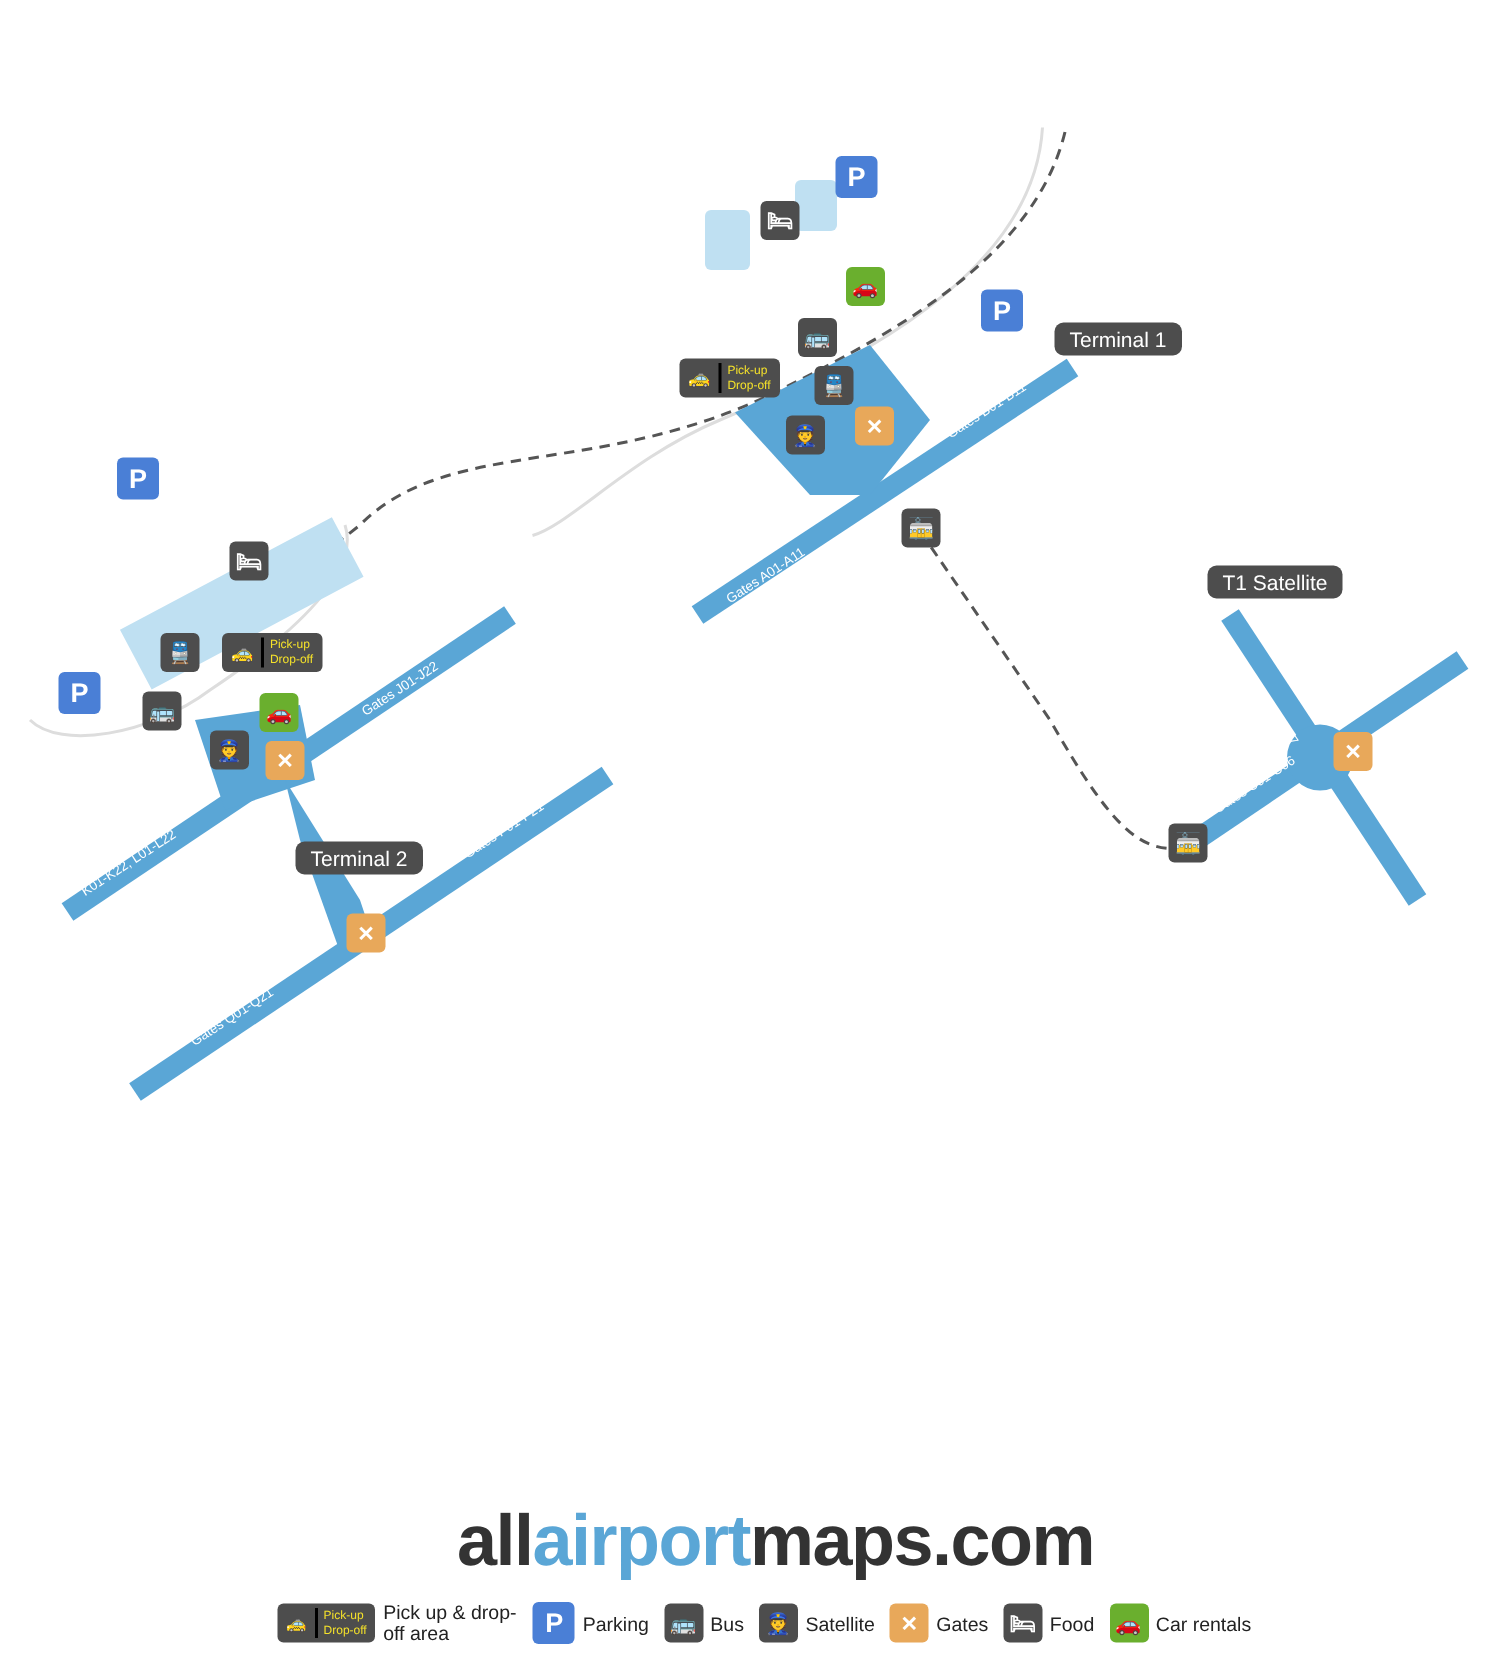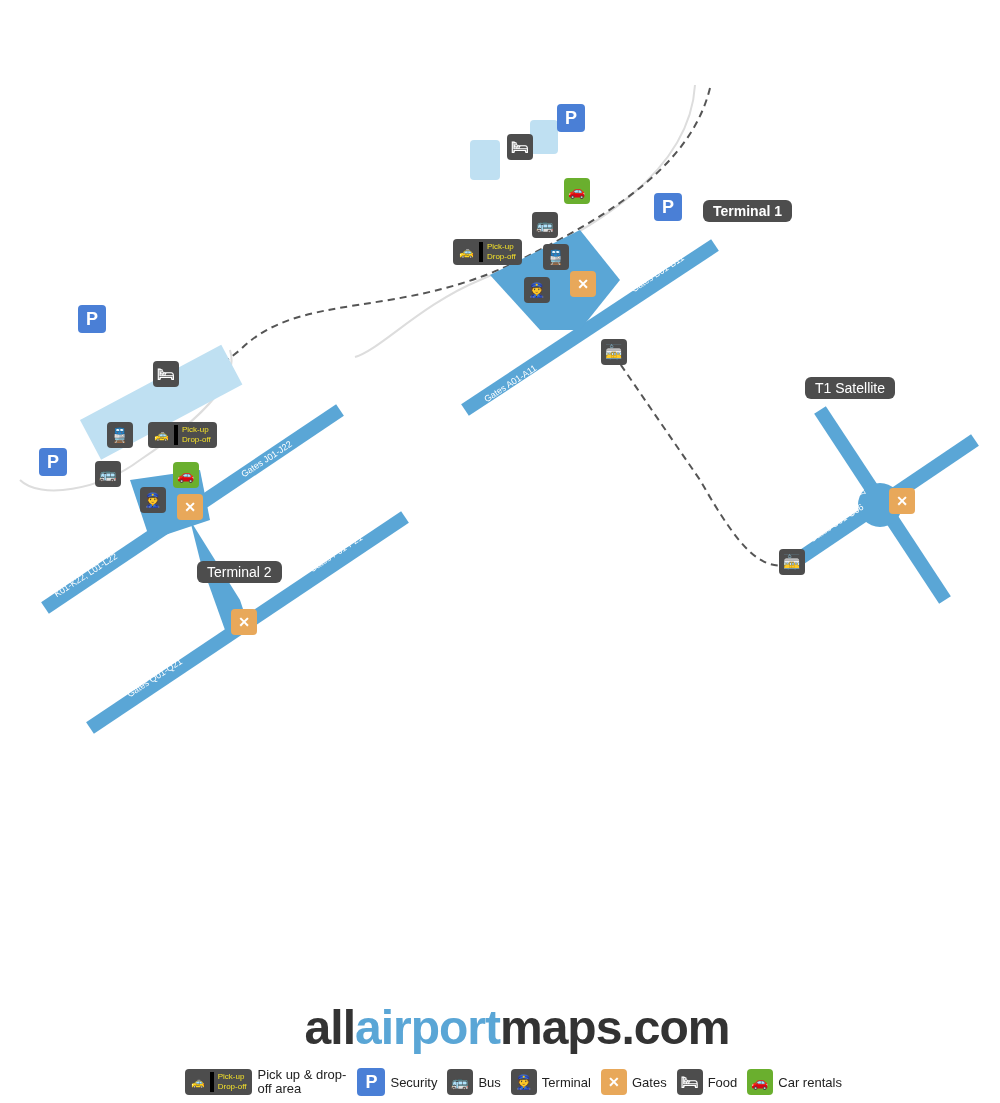--- a/index.html
+++ b/index.html
@@ -5,21 +5,21 @@
   html,body{margin:0;padding:0;background:#fff;}
   body{width:1000px;height:1103px;position:relative;overflow:hidden;font-family:"Liberation Sans",sans-serif;}
   #map{position:absolute;left:0;top:0;width:1000px;height:990px;}
   .lbl{position:absolute;background:#4d4d4d;color:#fff;border-radius:6px;font-size:14px;padding:3px 10px;white-space:nowrap;}
   .ic{position:absolute;width:26px;height:26px;border-radius:4px;display:flex;align-items:center;justify-content:center;color:#fff;font-weight:bold;font-size:14px;box-sizing:border-box;}
   .park{background:#4a7fd6;font-size:18px;width:28px;height:28px;}
   .dark{background:#4d4d4d;}
   .food{background:#e8a85a;}
   .car{background:#6aaf2e;}
   .pd{position:absolute;height:26px;background:#4d4d4d;border-radius:4px;display:flex;align-items:center;padding:0 6px;gap:5px;}
-  .pd .t{color:#f4e12a;font-size:8px;line-height:10px;border-left:4px solid #000000;padding-left:4px;}
+  .pd .t{color:#f4e12a;font-size:8px;line-height:10px;border-left:2px solid #000000;padding-left:4px;}
   .logo{position:absolute;left:17px;top:1000px;width:1000px;text-align:center;font-size:48px;font-weight:bold;letter-spacing:-1px;}
   .logo .a{color:#333;} .logo .b{color:#5aa6d6;}
   .legend{position:absolute;top:1068px;left:185px;display:flex;align-items:center;gap:10px;font-size:13px;color:#222;}
   .li{display:flex;align-items:center;gap:5px;}
   .li .ic{position:static;}
 </style>
 </head>
 <body>
 
 <svg id="map" viewBox="0 0 1000 990">
@@ -45,21 +45,21 @@
   </g>
   <g fill="#5aa6d6">
     <polygon points="490,275 580,230 620,280 580,330 540,330"></polygon>
     <polygon points="130,480 200,470 210,520 150,540"></polygon>
     <polygon points="190,520 240,600 250,630 225,630 200,560"></polygon>
     <circle cx="880" cy="505" r="22"></circle>
   </g>
   <g id="planes" fill="#777"></g>
 </svg>
 
-<div class="lbl" style="left:703px;top:200px;font-weight:bold;">Terminal 1</div>
+<div class="lbl" style="left:703px;top:215px;">Terminal 1</div>
 <div class="lbl" style="left:166px;top:561px;margin-left:31px;">Terminal 2</div>
 <div class="lbl" style="left:775px;top:377px;margin-left:30px;">T1 Satellite</div>
 
 <div class="ic park" style="left:557px;top:104px;">P</div>
 <div class="ic park" style="left:654px;top:193px;">P</div>
 <div class="ic dark" style="left:507px;top:134px;">🛏</div>
 <div class="ic car" style="left:564px;top:178px;">🚗</div>
 <div class="ic dark" style="left:532px;top:212px;">🚌</div>
 <div class="ic dark" style="left:543px;top:244px;">🚆</div>
 <div class="ic dark" style="left:524px;top:277px;">👮</div>
@@ -94,29 +94,29 @@
 <div class="legend">
   <div class="li">
     <div class="pd" style="position:static;">
         <span style="color:#fff;font-size:11px;">🚕</span>
         <span class="t"><span>Pick-up</span><br><span>Drop-off</span></span>
       </div>
     <span style="width:90px;line-height:14px;">Pick up &amp; drop-off area</span>
   </div>
   <div class="li">
       <div class="ic park">P</div>
-      <span>Security</span>
+      <span>Parking</span>
     </div>
   <div class="li">
       <div class="ic dark">🚌</div>
       <span>Bus</span>
     </div>
   <div class="li">
       <div class="ic dark">👮</div>
-      <span>Terminal</span>
+      <span>Satellite</span>
     </div>
   <div class="li">
       <div class="ic food">✕</div>
       <span>Gates</span>
     </div>
   <div class="li">
       <div class="ic dark">🛏</div>
       <span>Food</span>
     </div>
   <div class="li">

